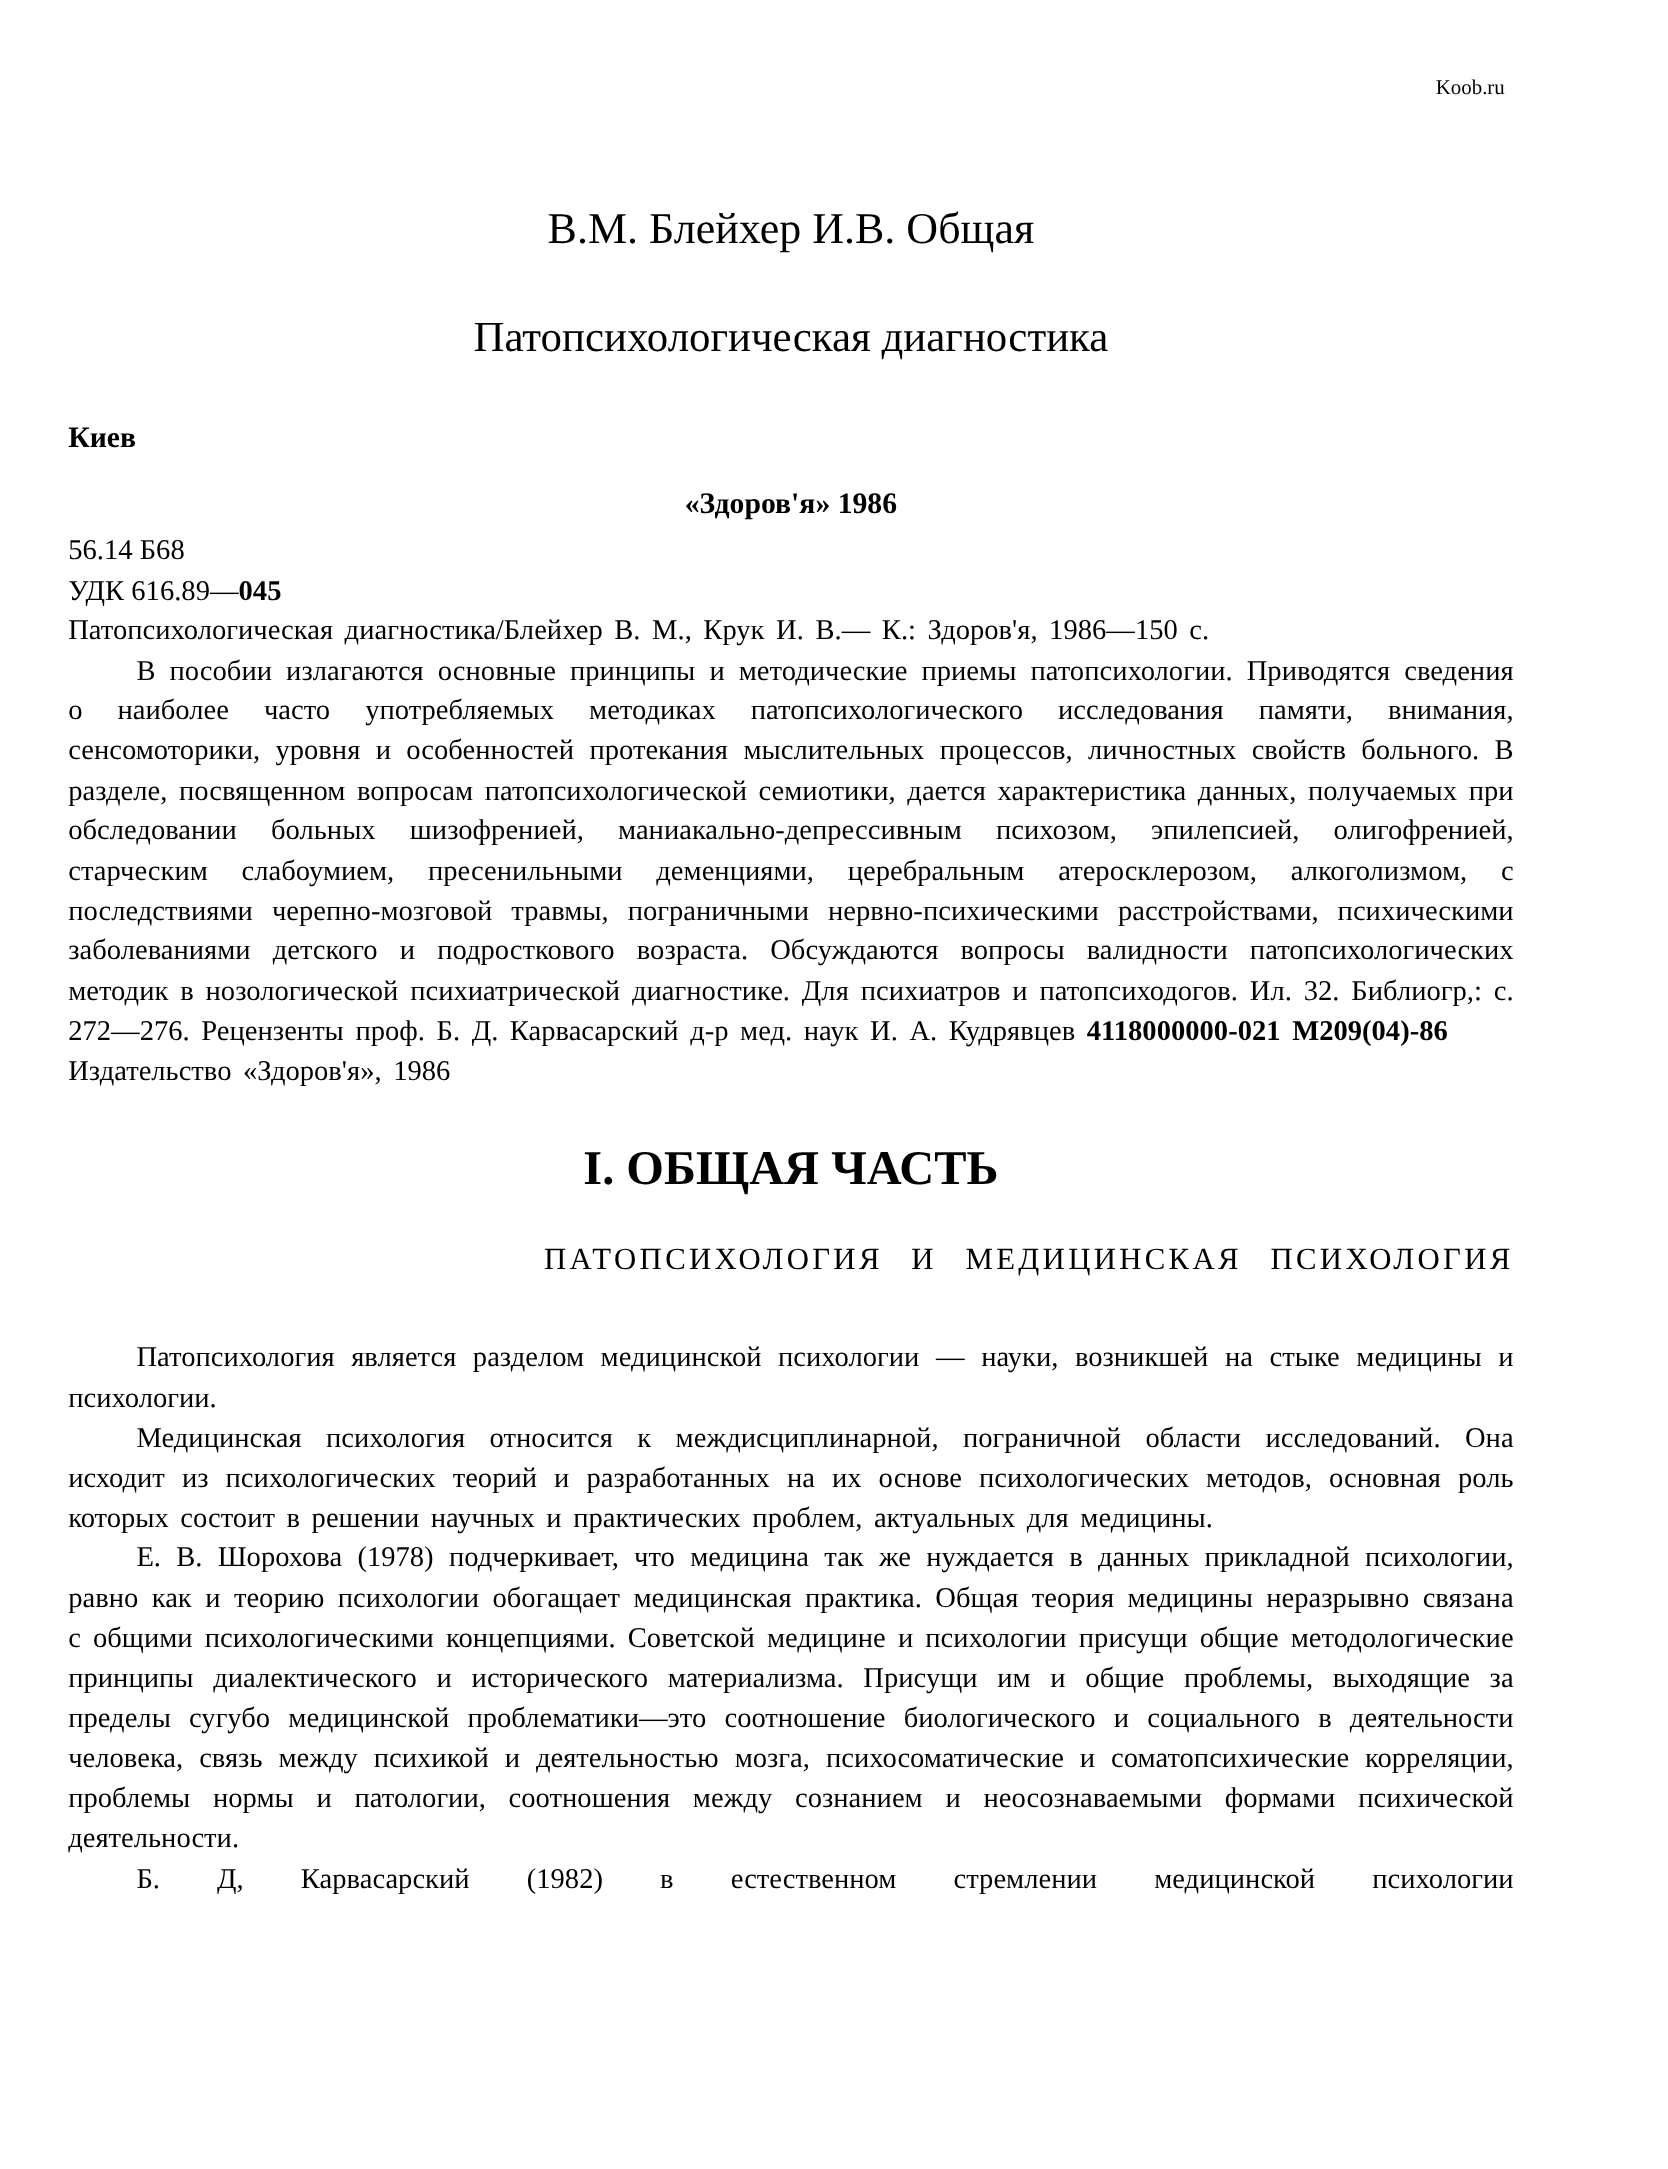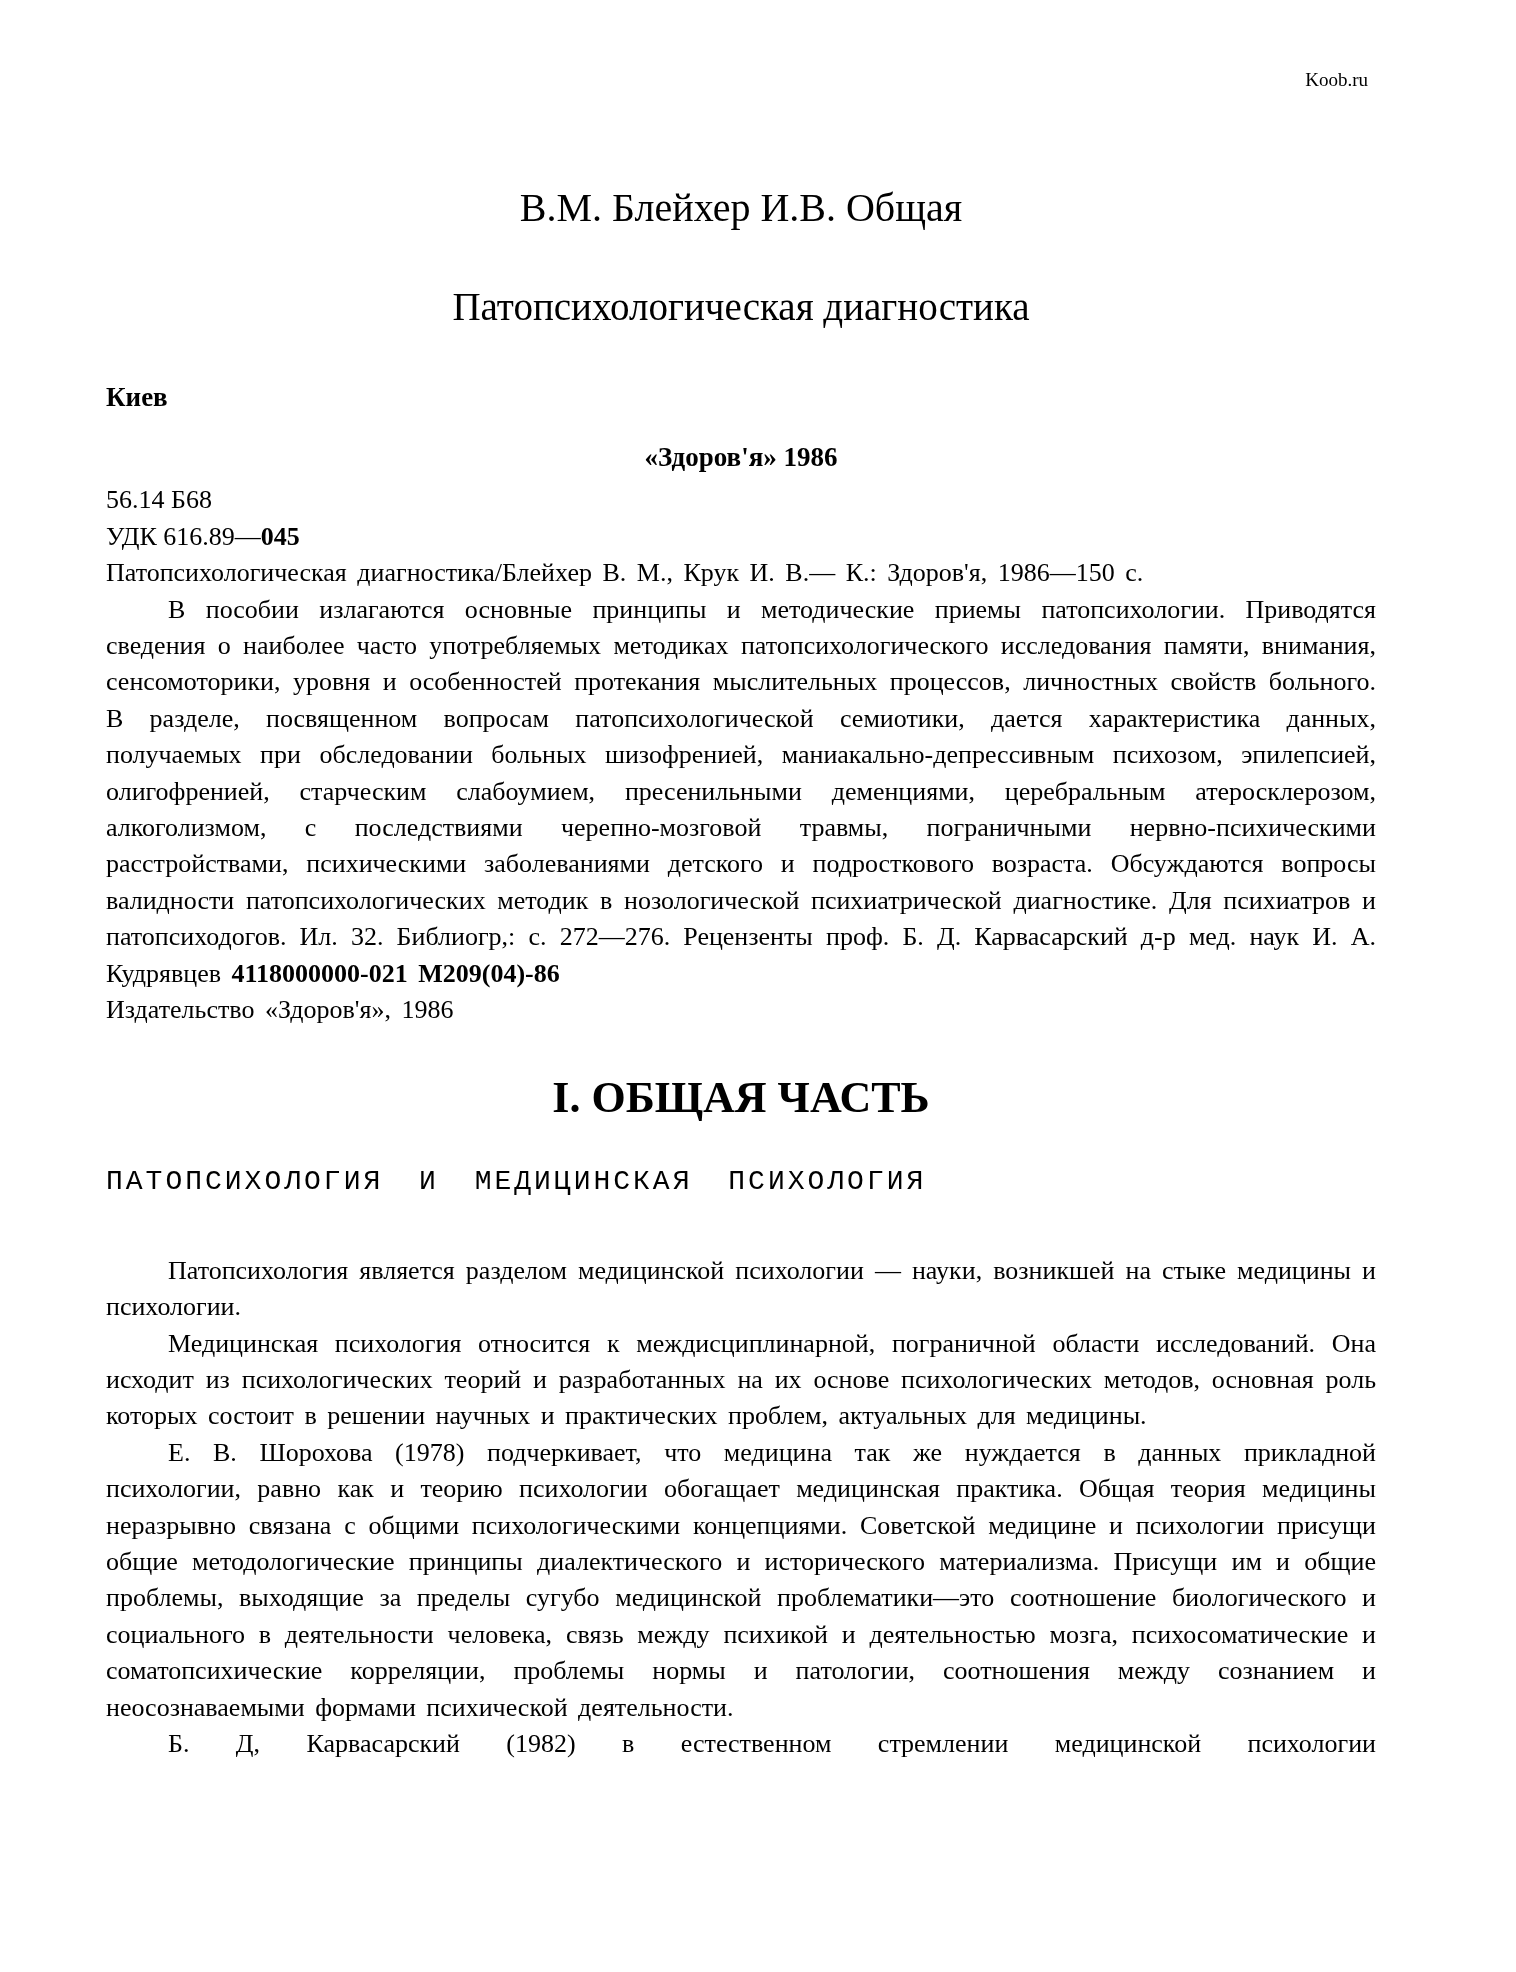--- a/index.html
+++ b/index.html
@@ -10,21 +10,21 @@
   .page {
     position: relative;
     width: 1516px;
     height: 1972px;
     margin: 0 auto;
     background: #ffffff;
     color: #000000;
     font-family: "Liberation Serif", "DejaVu Serif", serif;
     overflow: hidden;
     box-sizing: border-box;
-    padding: 0 140px 0 106px;
+    padding: 0 140px 0 62px;
   }
   .watermark {
     position: absolute;
     top: 70px;
     right: 148px;
     font-size: 19px;
     line-height: 1.1;
     color: #000000;
   }
   .authors {
@@ -78,27 +78,26 @@
   }
   .part-heading {
     margin: 44px 0 0 0;
     text-align: center;
     font-size: 44px;
     font-weight: bold;
     line-height: 1.2;
   }
   .chapter-heading {
     margin: 40px 0 0 0;
-    text-align: left;
+    text-align: right;
     font-size: 28px;
     font-weight: normal;
     letter-spacing: 3px;
     word-spacing: 16px;
     line-height: 1.2;
-    font-family: Liberation Mono, monospace;
   }
   .first-para {
     margin-top: 54px !important;
   }
   b { font-weight: bold; }
 </style>
 </head>
 <body>
 
 <div class="page">

